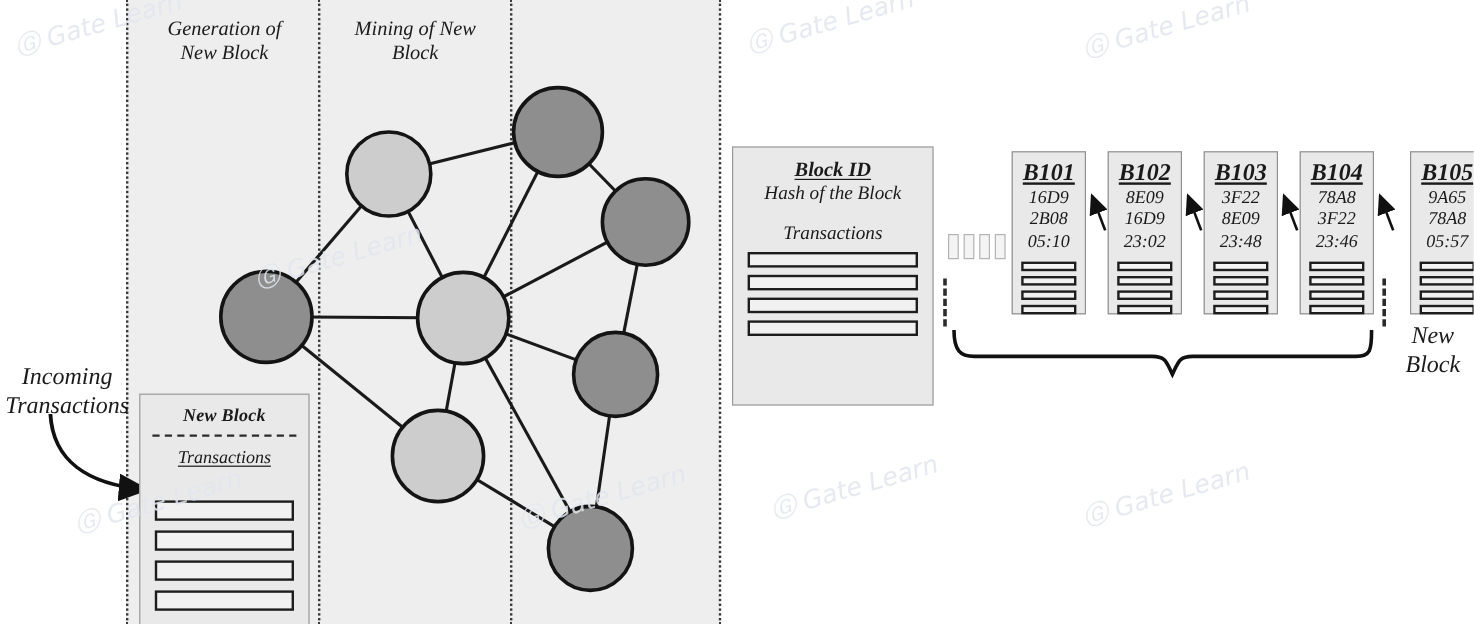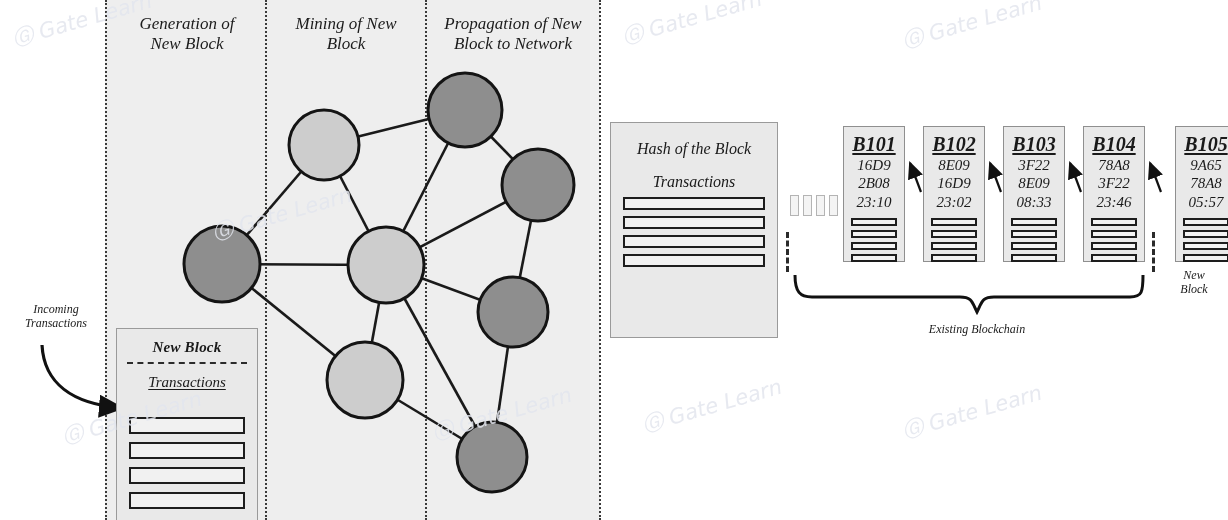--- a/index.html
+++ b/index.html
@@ -47,21 +47,21 @@
     background:#f1f1f1;border:2.5px solid #1d1d1d;height:16px;
     margin:0 10px 7px 10px;box-sizing:border-box;
   }
 
   
   #legend{left:610px;top:122px;width:168px;height:216px;}
   #legend .lt{
     text-align:center;font-weight:bold;font-size:17px;
     text-decoration:underline;text-underline-offset:2px;margin-top:9px;
   }
-  #legend .ll{text-align:center;font-size:16px;line-height:1.26;margin-top:16px;}
+  #legend .ll{text-align:center;font-size:16px;line-height:1.26;}
   #legend .ltx{text-align:center;font-size:16px;margin-top:14px;margin-bottom:6px;}
   #legend .txbar{height:13px;margin:0 12px 6px 12px;}
 
   
   #newblock{left:116px;top:328px;width:142px;height:200px;}
   #newblock .card-title{margin-top:10px;font-size:15px;}
   #newblock .underlined{margin-top:10px;font-size:15px;}
   #newblock .bars{margin-top:26px;}
   #newblock .txbar{height:17px;margin:0 12px 8px 12px;}
 
@@ -88,21 +88,21 @@
     position:absolute;width:9px;height:21px;
     background:#f4f4f4;border:1px solid #b4b4b4;box-sizing:border-box;
   }
 
   
   .mini-dash{
     position:absolute;width:0;border-left:3px dashed #2b2b2b;
   }
 
   
-  .plain-label{position:absolute;font-size:12px;line-height:1.2;text-align:center;}
+  .plain-label{position:absolute;font-size:20px;line-height:1.2;text-align:center;}
 
   svg.overlay{position:absolute;left:0;top:0;width:1228px;height:520px;pointer-events:none;}
 
   
   .wm{
     position:absolute;color:#e3e6ee;font-size:21px;
     font-family:"DejaVu Sans","Liberation Sans",sans-serif;
     transform:rotate(-16deg);white-space:nowrap;opacity:.85;
   }
 </style>
@@ -116,23 +116,20 @@
   <div class="vdiv" style="left:105px;"></div>
   <div class="vdiv" style="left:265px;"></div>
   <div class="vdiv" style="left:425px;"></div>
   <div class="vdiv" style="left:599px;"></div>
 
   <div class="colhead" style="left:112px;top:14px;width:150px;">
     <span class="nl">Generation of<br>New Block</span>
   </div>
   <div class="colhead" style="left:272px;top:14px;width:148px;">
     <span class="nl">Mining of New<br>Block</span>
-  </div>
-  <div class="colhead" style="left:430px;top:14px;width:166px;">
-    <span class="nl">Propagation of New<br>Block to Network</span>
   </div>
 
   <svg class="overlay" id="net-svg" viewBox="0 0 1228 520">
       <line x1="324" y1="145" x2="222" y2="264" stroke="#1a1a1a" stroke-width="2.6"></line>
       <line x1="324" y1="145" x2="465" y2="110" stroke="#1a1a1a" stroke-width="2.6"></line>
       <line x1="324" y1="145" x2="386" y2="265" stroke="#1a1a1a" stroke-width="2.6"></line>
       <line x1="465" y1="110" x2="538" y2="185" stroke="#1a1a1a" stroke-width="2.6"></line>
       <line x1="465" y1="110" x2="386" y2="265" stroke="#1a1a1a" stroke-width="2.6"></line>
       <line x1="538" y1="185" x2="386" y2="265" stroke="#1a1a1a" stroke-width="2.6"></line>
       <line x1="538" y1="185" x2="513" y2="312" stroke="#1a1a1a" stroke-width="2.6"></line>
@@ -175,20 +172,21 @@
     <div class="underlined">Transactions</div>
     <div class="bars" id="nb-bars">
         <div class="txbar"></div>
         <div class="txbar"></div>
         <div class="txbar"></div>
         <div class="txbar"></div>
       </div>
   </div>
 
   <div class="card" id="legend">
+    <div class="lt">Block ID</div>
     <div class="ll">Hash of the Block</div>
     <div class="ltx">Transactions</div>
     <div id="lg-bars">
         <div class="txbar"></div>
         <div class="txbar"></div>
         <div class="txbar"></div>
         <div class="txbar"></div>
       </div>
   </div>
 
@@ -198,21 +196,21 @@
   <div class="ellipsis-sq" style="left:829px;top:195px;"></div>
 
   <div class="mini-dash" style="left:786px;top:232px;height:40px;"></div>
   <div class="mini-dash" style="left:1152px;top:232px;height:40px;"></div>
 
   <div id="chain-container">
       <div class="chain-block" style="left: 843px; top: 126px;">
         <div class="cb-id">B101</div>
         <div class="cb-line">16D9</div>
         <div class="cb-line">2B08</div>
-        <div class="cb-line">23:10</div>
+        <div class="cb-line">05:10</div>
         <div class="cb-bars">
           <div class="cb-bar"></div>
           <div class="cb-bar"></div>
           <div class="cb-bar"></div>
           <div class="cb-bar"></div>
         </div>
       </div>
       <div class="chain-block" style="left: 923px; top: 126px;">
         <div class="cb-id">B102</div>
         <div class="cb-line">8E09</div>
@@ -222,21 +220,21 @@
           <div class="cb-bar"></div>
           <div class="cb-bar"></div>
           <div class="cb-bar"></div>
           <div class="cb-bar"></div>
         </div>
       </div>
       <div class="chain-block" style="left: 1003px; top: 126px;">
         <div class="cb-id">B103</div>
         <div class="cb-line">3F22</div>
         <div class="cb-line">8E09</div>
-        <div class="cb-line">08:33</div>
+        <div class="cb-line">23:48</div>
         <div class="cb-bars">
           <div class="cb-bar"></div>
           <div class="cb-bar"></div>
           <div class="cb-bar"></div>
           <div class="cb-bar"></div>
         </div>
       </div>
       <div class="chain-block" style="left: 1083px; top: 126px;">
         <div class="cb-id">B104</div>
         <div class="cb-line">78A8</div>
@@ -273,21 +271,20 @@
       <line x1="1001" y1="192" x2="990" y2="163" stroke="#111" stroke-width="2.2" marker-end="url(#ahc)"></line>
       <line x1="1081" y1="192" x2="1070" y2="163" stroke="#111" stroke-width="2.2" marker-end="url(#ahc)"></line>
       <line x1="1161" y1="192" x2="1150" y2="163" stroke="#111" stroke-width="2.2" marker-end="url(#ahc)"></line>
     </svg>
 
   <svg class="overlay">
     <path d="M795,275 C795,292 800,297 812,297 L960,297 C972,297 972,302 977,312
              C982,302 982,297 994,297 L1130,297 C1142,297 1143,292 1143,275" fill="none" stroke="#111" stroke-width="3"></path>
   </svg>
 
-  <div class="plain-label" style="left:866px;top:322px;width:222px;">Existing Blockchain</div>
 
   <div class="plain-label" style="left:1163px;top:268px;width:62px;">
     <span class="nl">New<br>Block</span>
   </div>
 
   <div class="wm" style="left:10px;top:6px;">Ⓖ Gate Learn</div>
   <div class="wm" style="left:210px;top:200px;">Ⓖ Gate Learn</div>
   <div class="wm" style="left:430px;top:400px;">Ⓖ Gate Learn</div>
   <div class="wm" style="left:620px;top:4px;">Ⓖ Gate Learn</div>
   <div class="wm" style="left:900px;top:8px;">Ⓖ Gate Learn</div>

